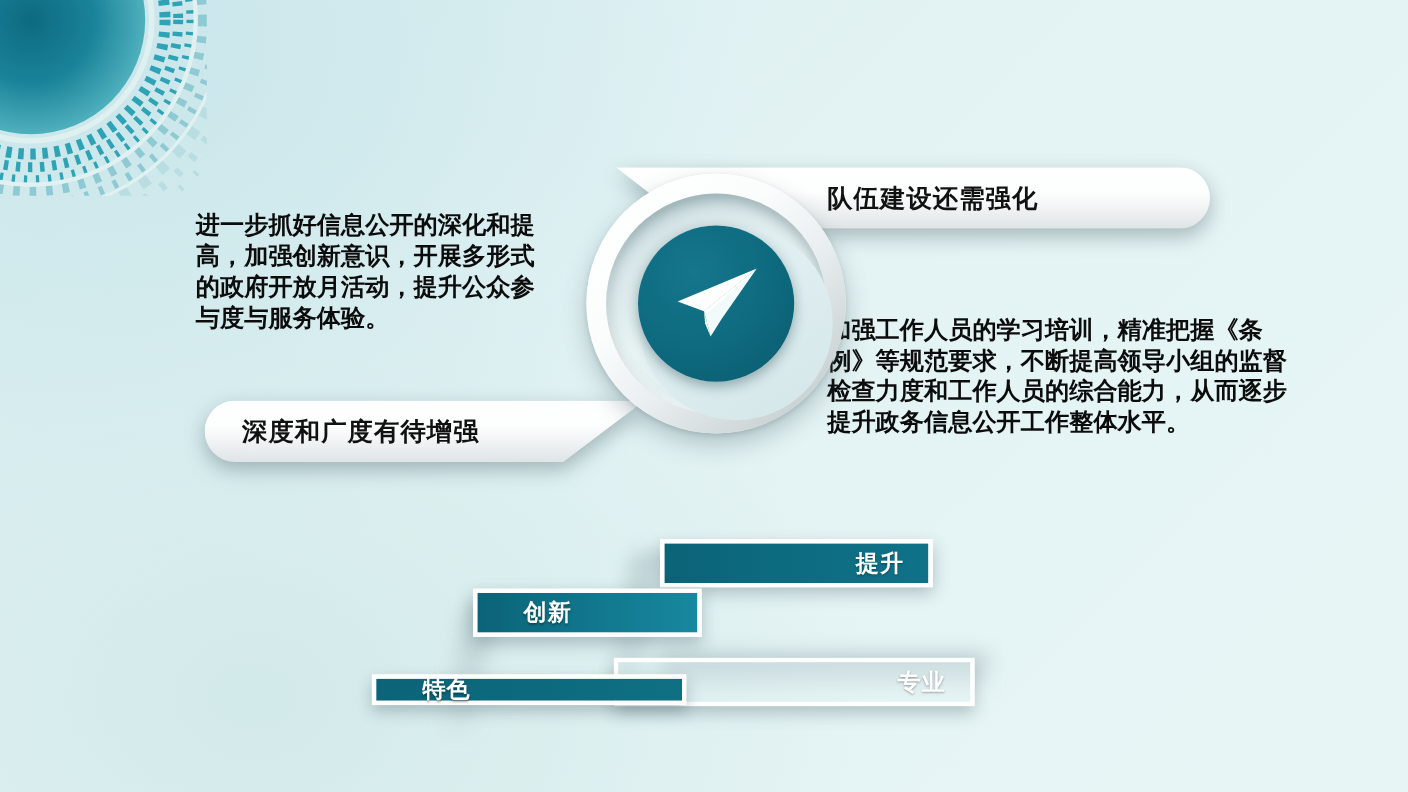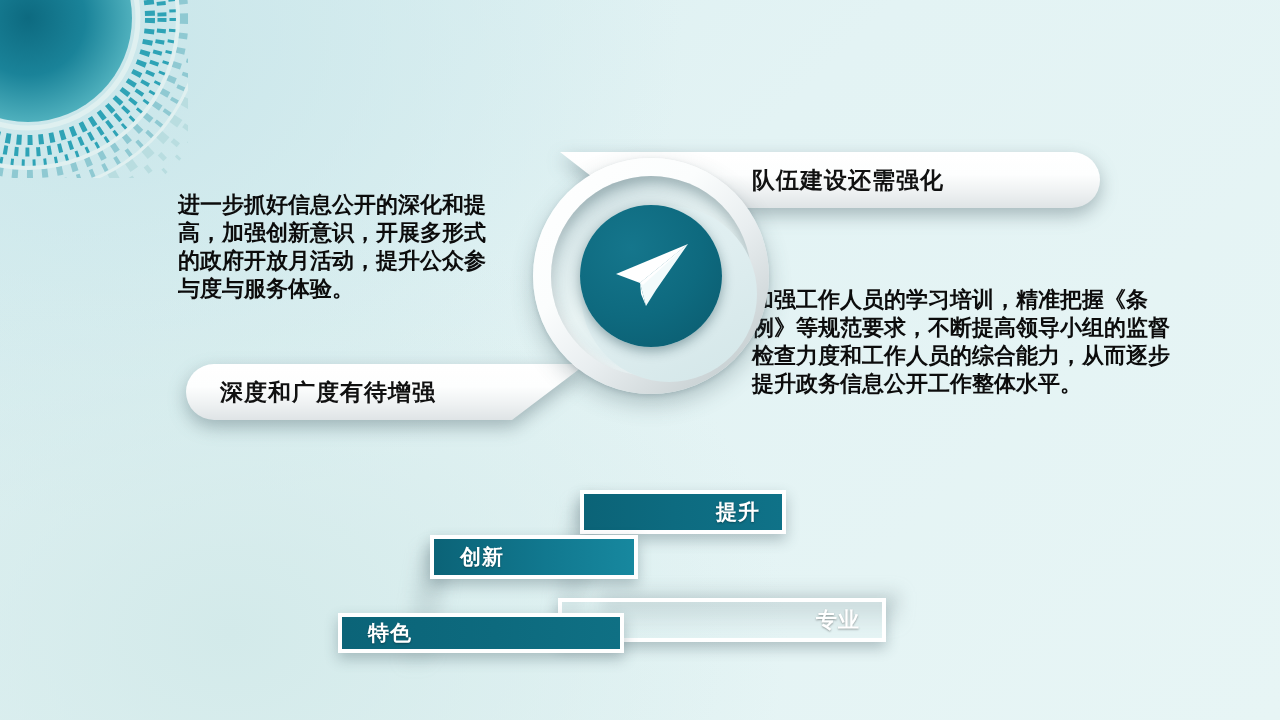--- a/index.html
+++ b/index.html
@@ -164,29 +164,29 @@
     box-shadow: 0 6px 14px rgba(60,85,92,0.32);
   }
   .bar span {
     font-size: 21px;
     font-weight: bold;
     color: #ffffff;
     letter-spacing: 1px;
     text-shadow: 0 1px 2px rgba(0,0,0,0.35);
   }
   .bar.align-right { justify-content: flex-end; padding-right: 22px; }
-  .bar.align-left  { justify-content: flex-start; padding-left: 26px; }
-
-  #bar-0 { left: 580px; top: 490px; width: 206px; height: 44px;
+  .bar.align-left  { justify-content: flex-start; padding-left: 42px; }
+
+  #bar-0 { left: 600px; top: 490px; width: 248px; height: 44px;
            background: linear-gradient(90deg, #0b6377 0%, #0d6b80 45%, #0f7288 100%); }
   #bar-1 { left: 430px; top: 535px; width: 208px; height: 44px;
            background: linear-gradient(90deg, #0b6377 0%, #11788f 55%, #17889f 100%); }
   #bar-2 { left: 558px; top: 598px; width: 328px; height: 44px;
            background: linear-gradient(90deg, #0e7188 0%, #158axx 0%, #16879e 100%); }
-  #bar-3 { left: 338px; top: 613px; width: 286px; height: 40px;
+  #bar-3 { left: 338px; top: 613px; width: 286px; height: 28px;
            background: linear-gradient(90deg, #0b6478 0%, #0d6a7e 55%, #0f7084 100%); }
 
   
   .stack-shadow {
     position: absolute;
     z-index: 2;
     background: linear-gradient(180deg, rgba(120,140,145,0.30), rgba(120,140,145,0.05));
     filter: blur(8px);
   }
   #shadow-a { left: 562px; top: 502px; width: 30px; height: 130px; transform: skewX(-10deg); }

